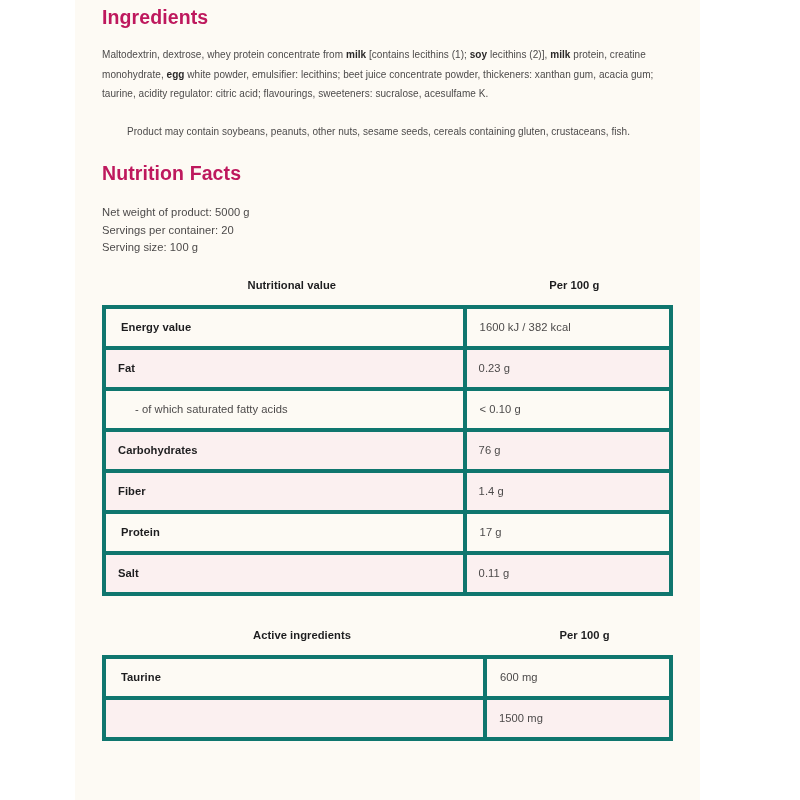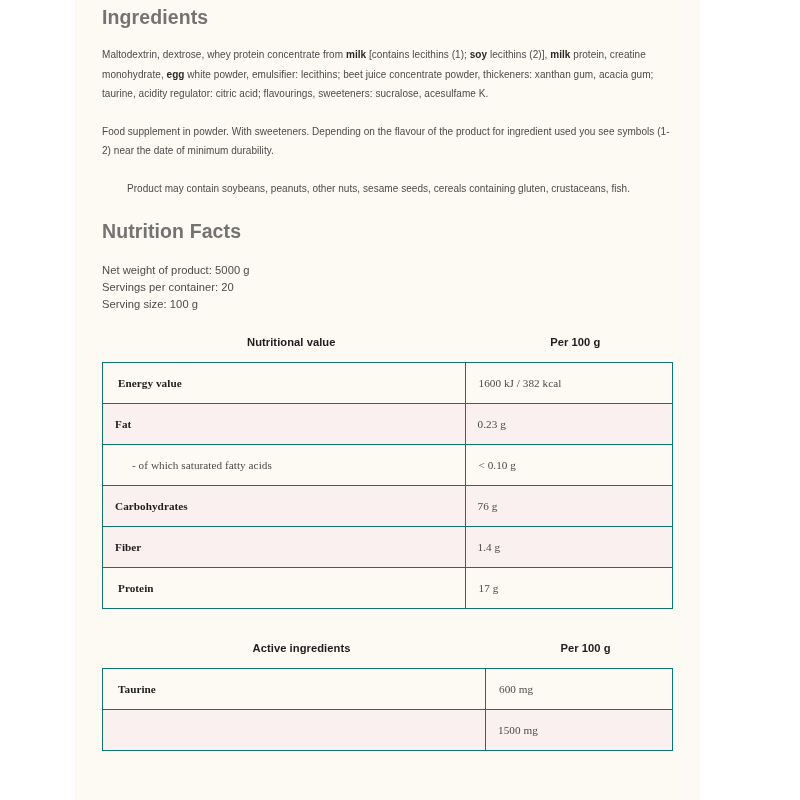--- a/index.html
+++ b/index.html
@@ -29,21 +29,21 @@
   }
 
   .inner {
     padding: 0 27px;
   }
 
   
   h2.section-title {
     font-size: 19.5px;
     font-weight: 600;
-    color: #737373;
+    color: #be185d;
     letter-spacing: 0.1px;
   }
   .title-ingredients { margin-top: 6px; }
   .title-nutrition   { margin-top: 21px; }
 
   
   p.body-text {
     font-size: 10px;
     line-height: 19.6px;
     color: #4c4a4a;
@@ -86,26 +86,25 @@
     color: #1d1d1f;
     font-size: 11.2px;
     padding: 10px 0 14px 15px;
     border: none;
     background: transparent;
     letter-spacing: 0.05px;
   }
   .nutri-table thead th.val-head { padding-left: 13px; }
 
   .nutri-table tbody td {
-    border: 1px solid #0f766e;
+    border: 4px solid #0f766e;
     padding: 0 0 0 15px;
     height: 41px;
     vertical-align: middle;
     color: #3a3838;
-    font-family: Liberation Serif, serif;
   }
   .nutri-table tbody td.val {
     padding-left: 13px;
     color: #4c4a4a;
   }
 
   .nutri-table tbody tr.odd  td { background: #fdfaf4; }
   .nutri-table tbody tr.even td { background: #fbf0f0; padding-left: 12px; }
 
   .row-label      { font-weight: 700; color: #1d1d1f; }
@@ -114,21 +113,20 @@
 </head>
 <body>
 
 <div class="page">
   <div class="inner">
 
     <h2 class="section-title title-ingredients">Ingredients</h2>
 
     <p class="body-text p-ingredients"><span>Maltodextrin, dextrose, whey protein concentrate from </span><b>milk</b><span> [contains lecithins (1); </span><b>soy</b><span> lecithins (2)], </span><b>milk</b><span> protein, creatine monohydrate, </span><b>egg</b><span> white powder, emulsifier: lecithins; beet juice concentrate powder, thickeners: xanthan gum, acacia gum; taurine, acidity regulator: citric acid; flavourings, sweeteners: sucralose, acesulfame K.</span></p>
 
-    <p class="body-text p-supplement">Food supplement in powder. With sweeteners. Depending on the flavour of the product for ingredient used you see symbols (1-2) near the date of minimum durability.</p>
 
     <p class="body-text p-allergen">Product may contain soybeans, peanuts, other nuts, sesame seeds, cereals containing gluten, crustaceans, fish.</p>
 
     <h2 class="section-title title-nutrition">Nutrition Facts</h2>
 
     <div class="serving-info">
       <div>Net weight of product: 5000 g</div>
       <div>Servings per container: 20</div>
       <div>Serving size: 100 g</div>
     </div>
@@ -162,20 +160,24 @@
           <td class="val">76 g</td>
         </tr>
         <tr class="even">
           <td><span class="row-label">Fiber</span></td>
           <td class="val">1.4 g</td>
         </tr>
         <tr class="odd">
           <td><span class="row-label">Protein</span></td>
           <td class="val">17 g</td>
         </tr>
+        <tr class="even">
+          <td><span class="row-label">Salt</span></td>
+          <td class="val">0.11 g</td>
+        </tr>
       </tbody>
     </table>
 
     <table class="nutri-table table-2">
       <colgroup>
           <col class="c-name-2">
           <col class="c-val-2">
         </colgroup>
       <thead>
         <tr>

